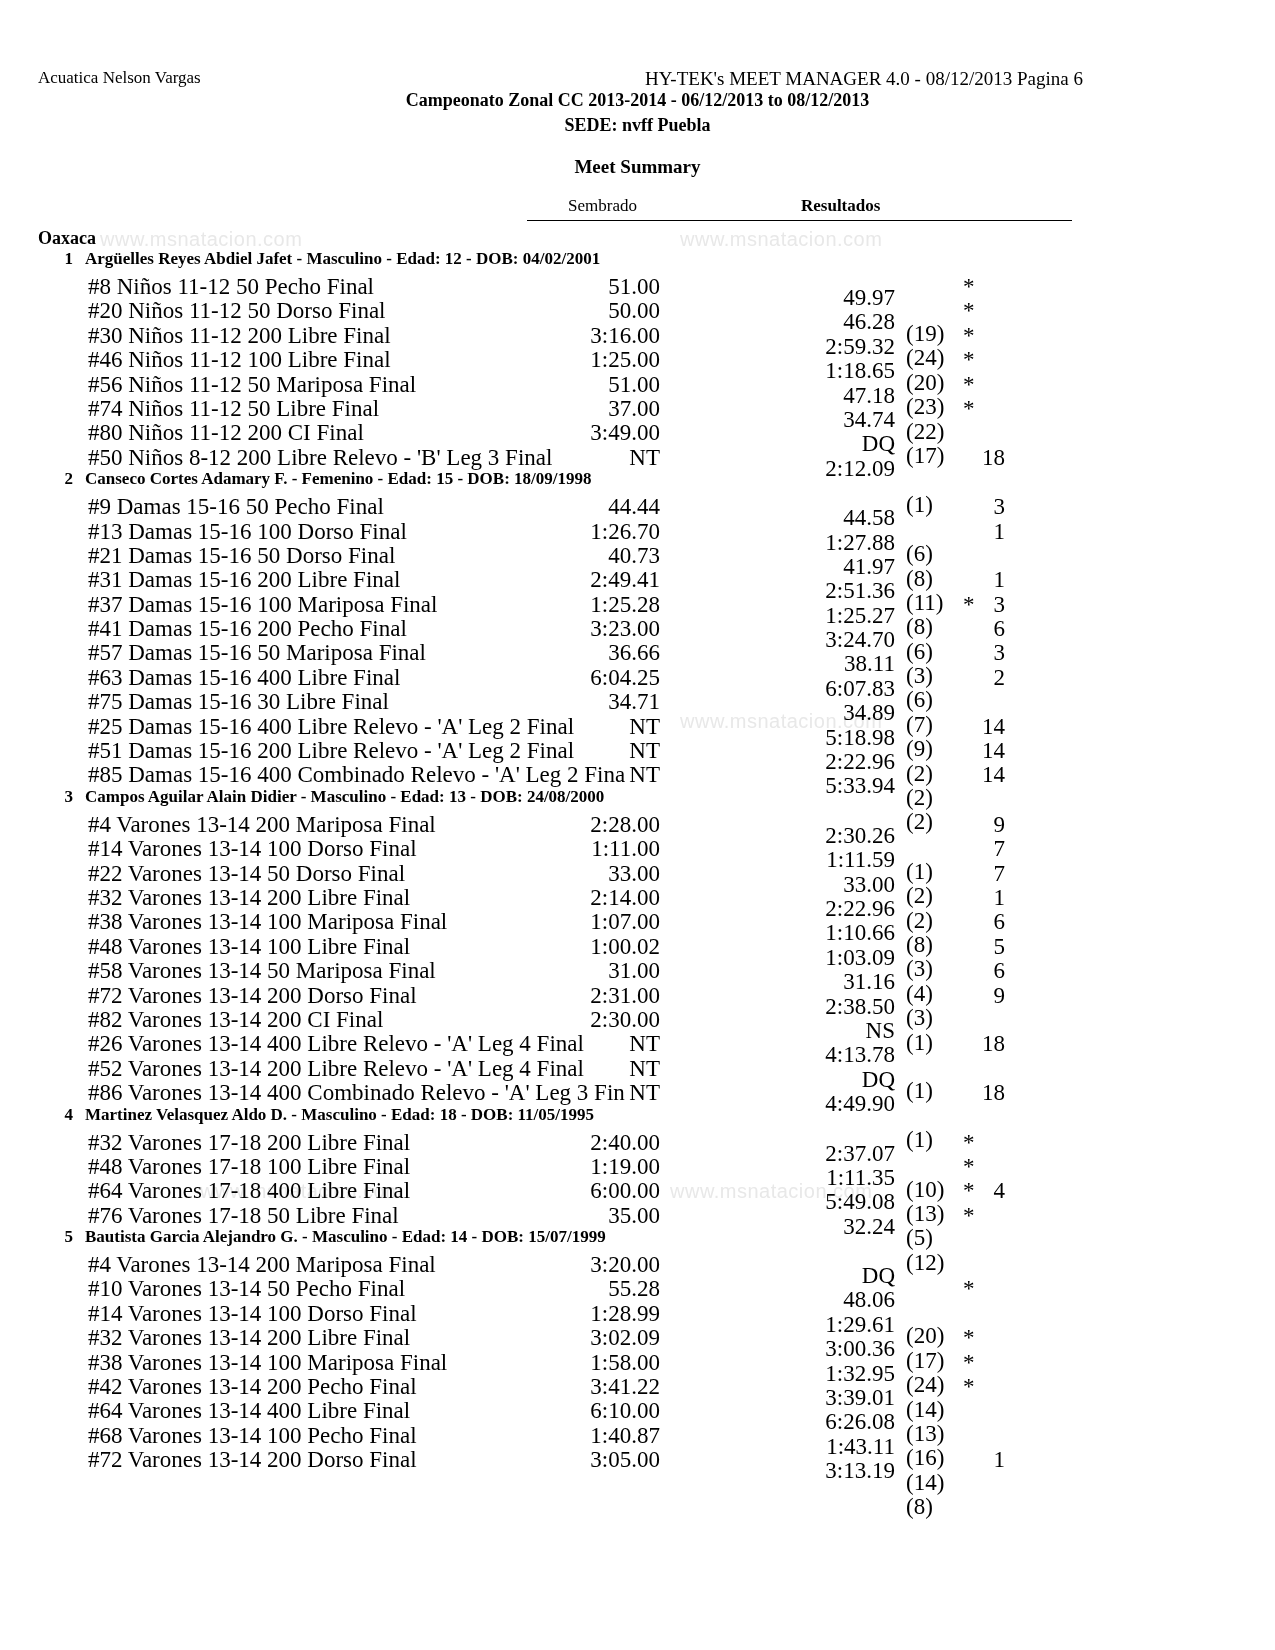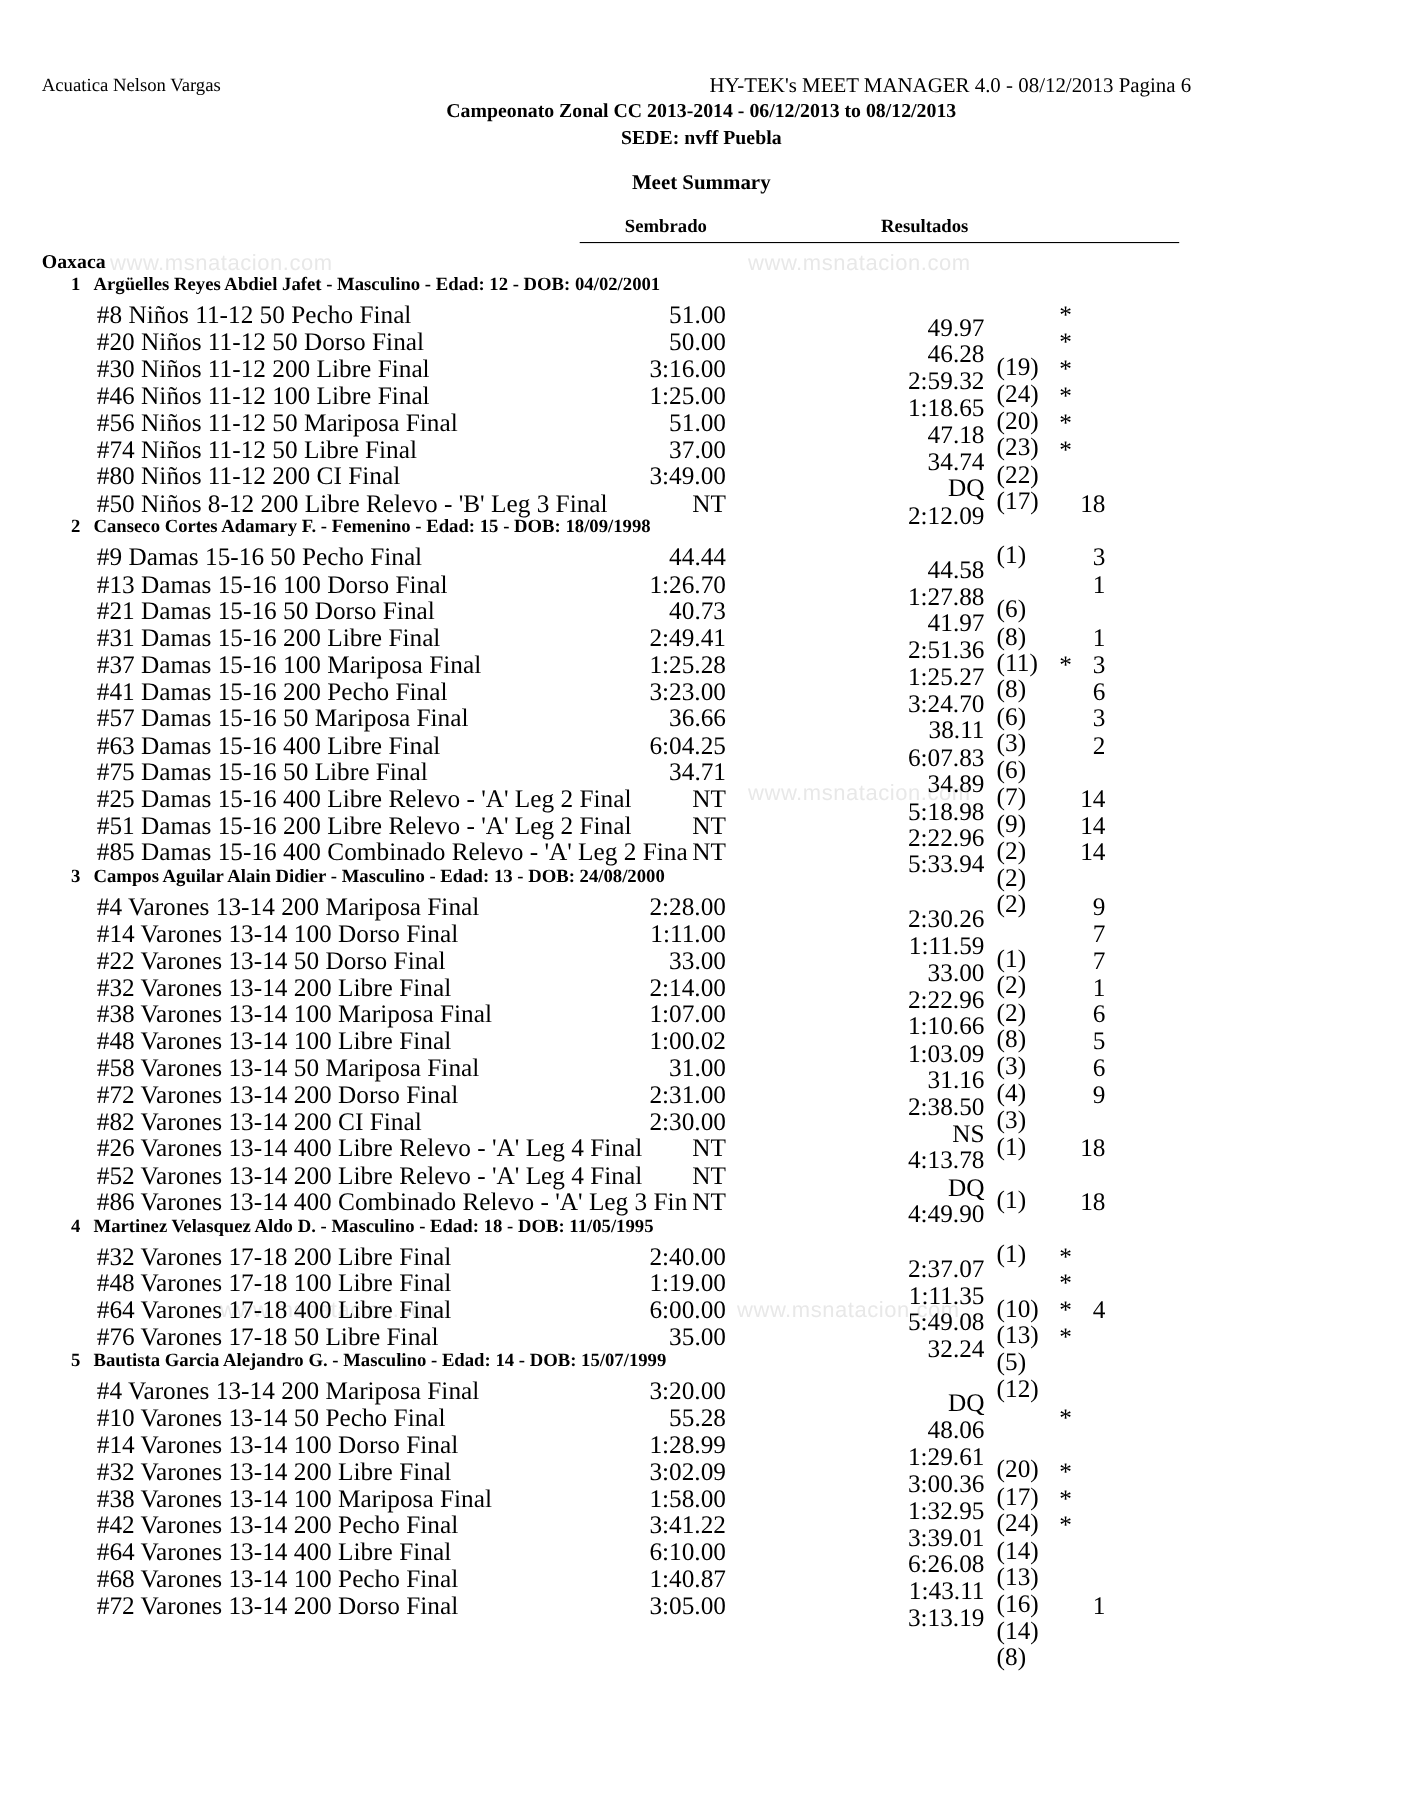--- a/index.html
+++ b/index.html
@@ -70,21 +70,21 @@
   .colhdr {
     position: relative;
     height: 28px;
     margin-top: 18px;
   }
   .colhdr .sembrado {
     position: absolute;
     left: 568px;
     top: 0;
     font-size: 17px;
-    font-weight: bold;
+    font-weight: normal;
   }
   .colhdr .resultados {
     position: absolute;
     left: 801px;
     top: 0;
     font-size: 17px;
     font-weight: bold;
   }
   .colhdr .rule {
     position: absolute;
@@ -331,21 +331,21 @@
         </div>
         <div class="evt">
           <span class="ev">#63 Damas 15-16 400 Libre Final</span>
           <span class="seed">6:04.25</span>
           <span class="fin">6:07.83</span>
           <span class="pl">(7)</span>
           <span class="star"></span>
           <span class="pts">2</span>
         </div>
         <div class="evt">
-          <span class="ev">#75 Damas 15-16 50 Libre Final</span>
+          <span class="ev">#75 Damas 15-16 30 Libre Final</span>
           <span class="seed">34.71</span>
           <span class="fin">34.89</span>
           <span class="pl">(9)</span>
           <span class="star"></span>
           <span class="pts"></span>
         </div>
         <div class="evt">
           <span class="ev">#25 Damas 15-16 400 Libre Relevo - 'A' Leg 2 Final</span>
           <span class="seed">NT</span>
           <span class="fin">5:18.98</span>

